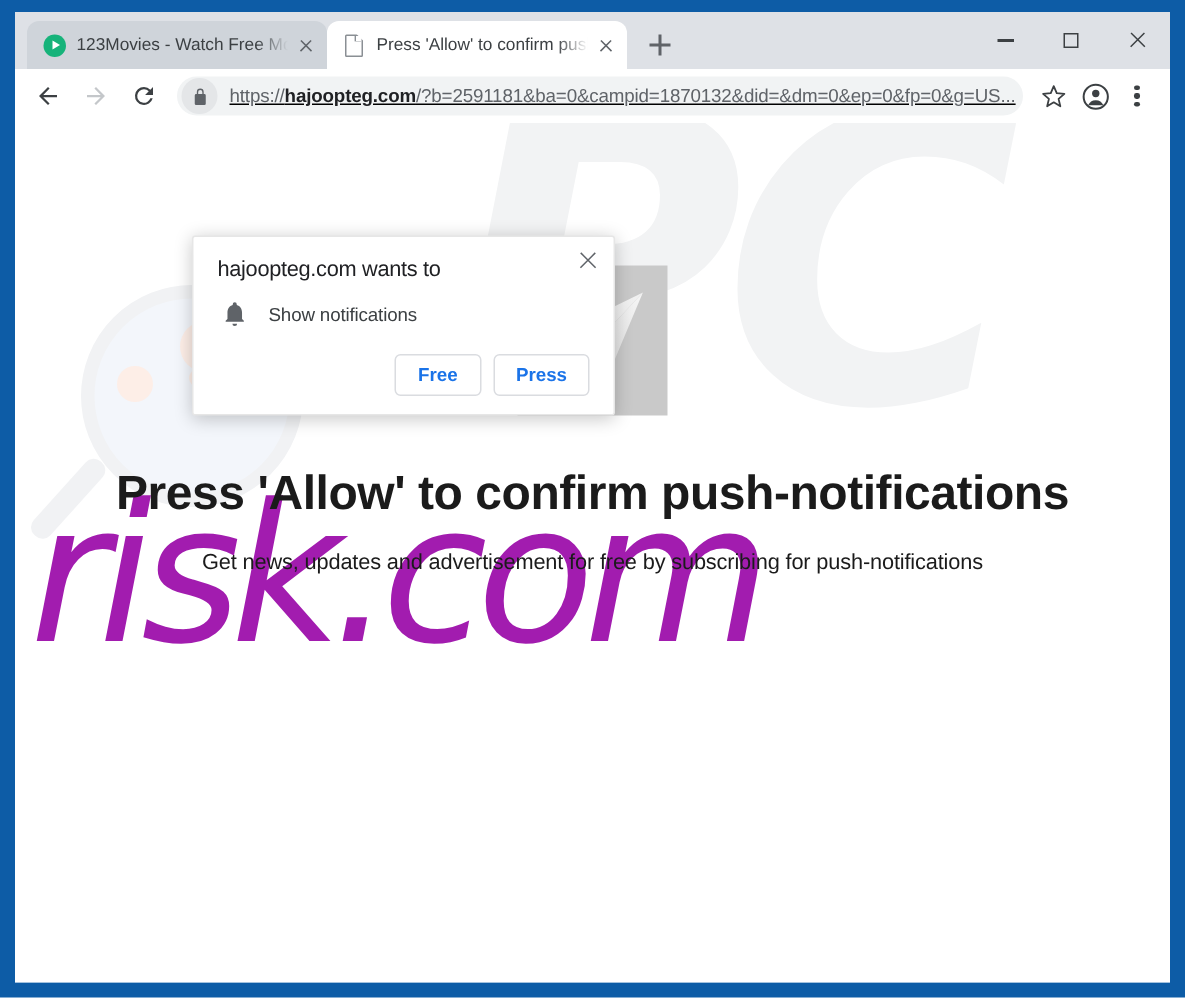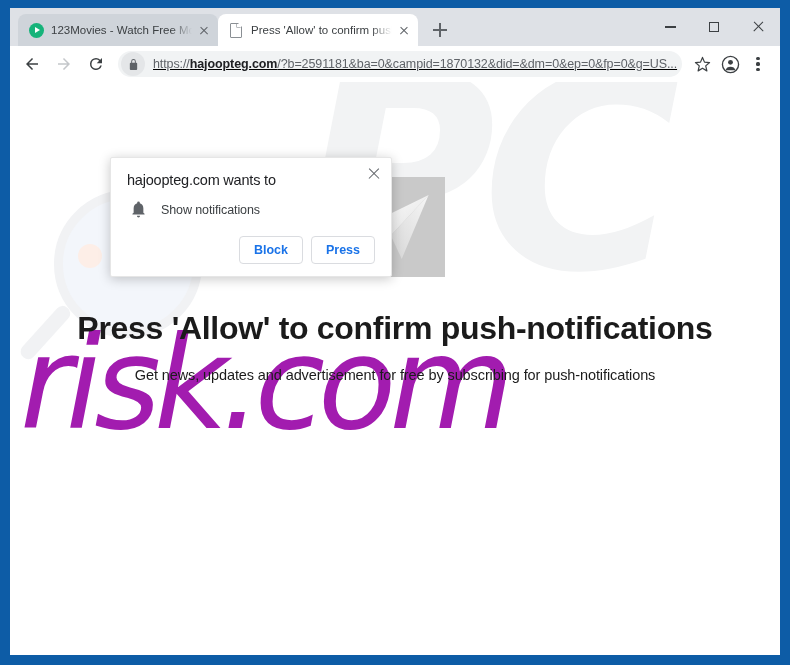--- a/index.html
+++ b/index.html
@@ -328,21 +328,21 @@
   .page-sub {
     margin-top: 20px;
     font-size: 14.5px;
     color: #1b1b1b;
     letter-spacing: -0.1px;
   }
 
   
   .perm-popup {
     position: absolute;
-    left: 100px; top: 75px;
+    left: 118px; top: 75px;
     width: 282px;
     background: #ffffff;
     border: 1px solid #e6e6e6;
     border-radius: 2px;
     box-shadow: 0 2px 12px rgba(0,0,0,0.22);
     z-index: 20;
     padding: 14px 16px 12px 16px;
   }
 
   .perm-close {
@@ -541,20 +541,20 @@
         <div class="perm-row">
           <span class="bell">
             <svg width="15" height="17" viewBox="0 0 24 28">
               <path d="M12 27a2.6 2.6 0 0 0 2.6-2.6H9.4A2.6 2.6 0 0 0 12 27zm8-7.8v-7.1c0-4-2.1-7.3-5.8-8.2v-.9a2.2 2.2 0 0 0-4.4 0v.9C6.1 4.8 4 8.1 4 12.1v7.1l-2 2v1h20v-1l-2-2z" fill="#5f6368"></path>
             </svg>
           </span>
           <span class="label">Show notifications</span>
         </div>
 
         <div class="perm-actions">
-          <button class="perm-btn">Block</button>
+          <button class="perm-btn">Free</button>
           <button class="perm-btn">Press</button>
         </div>
       </div>
 
     </div>
   </div>
 </div>
 
 </body></html>

